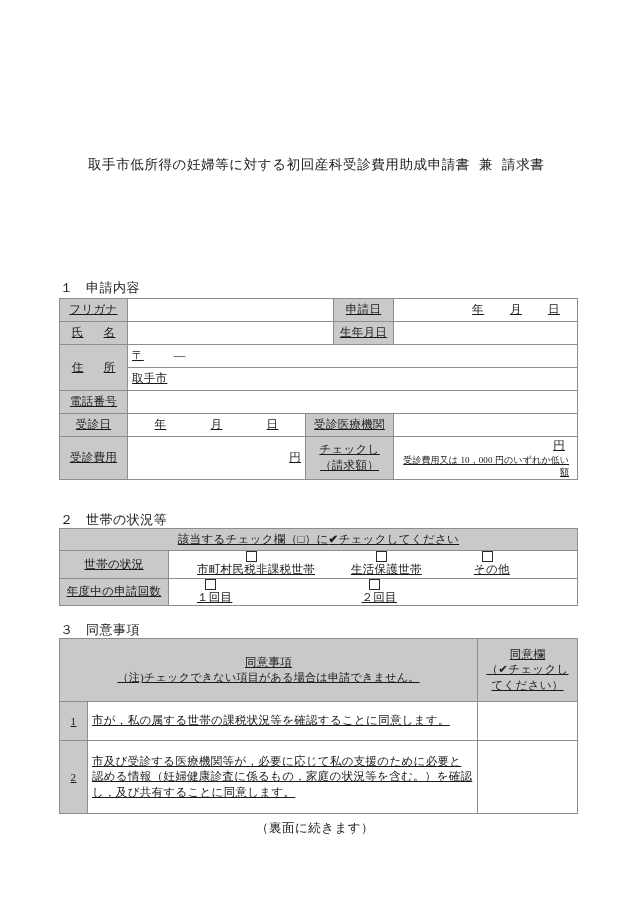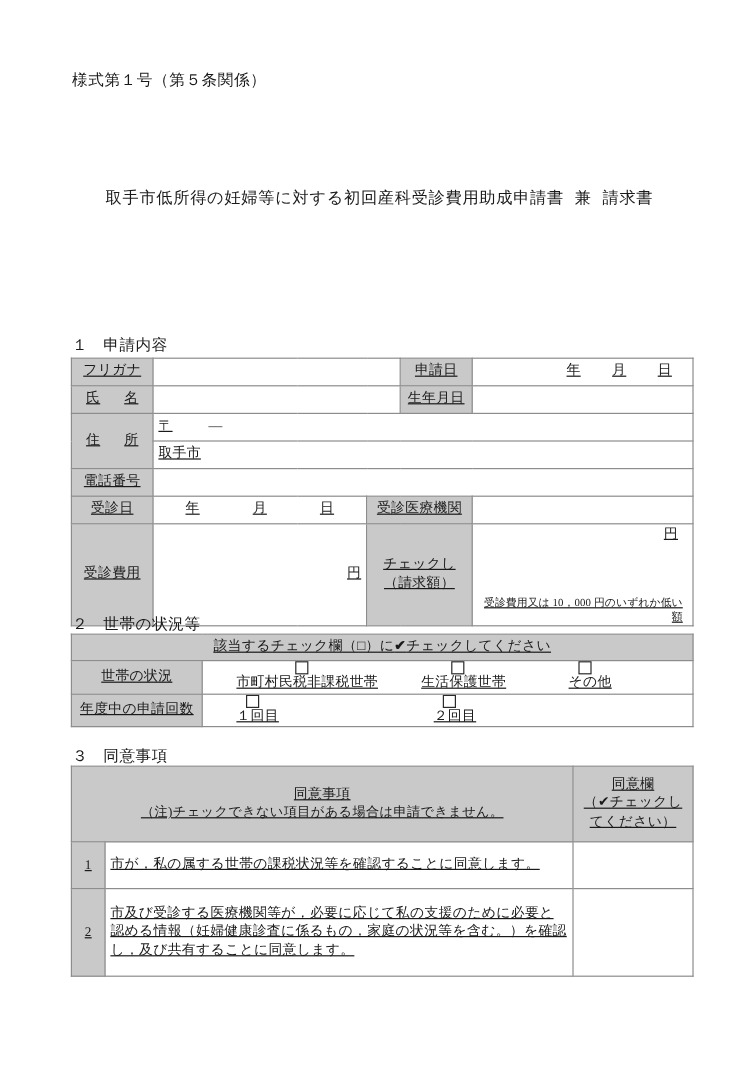--- a/index.html
+++ b/index.html
@@ -119,21 +119,20 @@
   .amount-cell { padding: 0; }
   .amount-cell .yen-row {
     text-align: right;
     padding: 1px 8px 0 0;
   }
   .amount-cell .note-row {
     text-align: right;
     padding: 0 4px 1px 0;
     font-size: 9px;
     letter-spacing: 0.1px;
-    margin-top: 42px;
   }
   .two-line-hd { line-height: 1.45; }
 
   
   #tbl2 { left: 59px; top: 528px; width: 518px; }
   #tbl2 td { height: 21px; }
   .chk-row { display: flex; align-items: center; }
   .chk-box {
     display: inline-block;
     width: 9px; height: 9px;
@@ -186,21 +185,20 @@
     text-align: center;
     font-size: 12.5px;
     letter-spacing: 0.5px;
   }
 </style>
 </head>
 <body>
 
 <div class="page">
 
-  <div class="form-no">様式第１号（第５条関係）</div>
 
 
   <div class="doc-title">
     <span>取手市低所得の妊婦等に対する初回産科受診費用助成申請書</span><span class="kane">兼</span><span>請求書</span>
   </div>
 
 
   <div class="sec-head" id="sec1-head">
     <span class="num">１</span><span>申請内容</span>
   </div>
@@ -360,14 +358,15 @@
         <td class="blank"></td>
       </tr>
       <tr>
         <td class="consent-num" style="height:72px">2</td>
         <td class="consent-text">市及び受診する医療機関等が，必要に応じて私の支援のために必要と認める情報（妊婦健康診査に係るもの，家庭の状況等を含む。）を確認し，及び共有することに同意します。</td>
         <td class="blank"></td>
       </tr>
     </tbody>
   </table>
 
+  <div class="footer-note">（裏面に続きます）</div>
 
 </div>
 
 </body></html>

